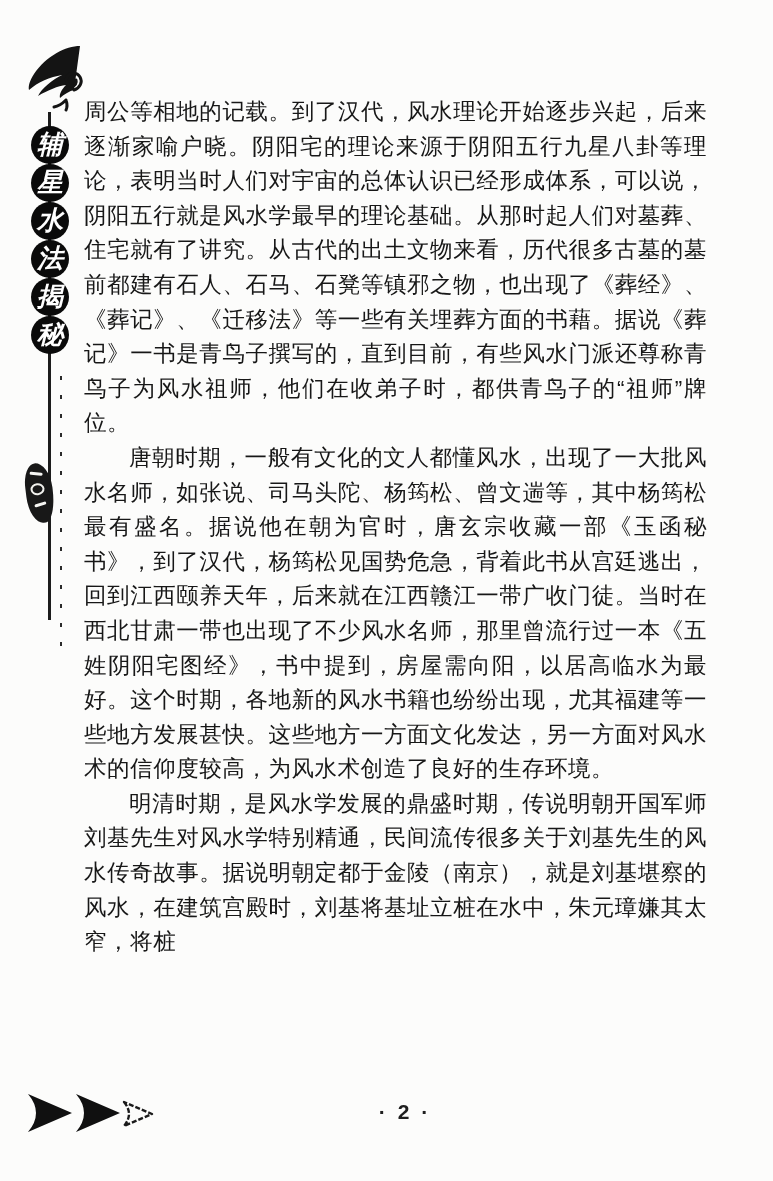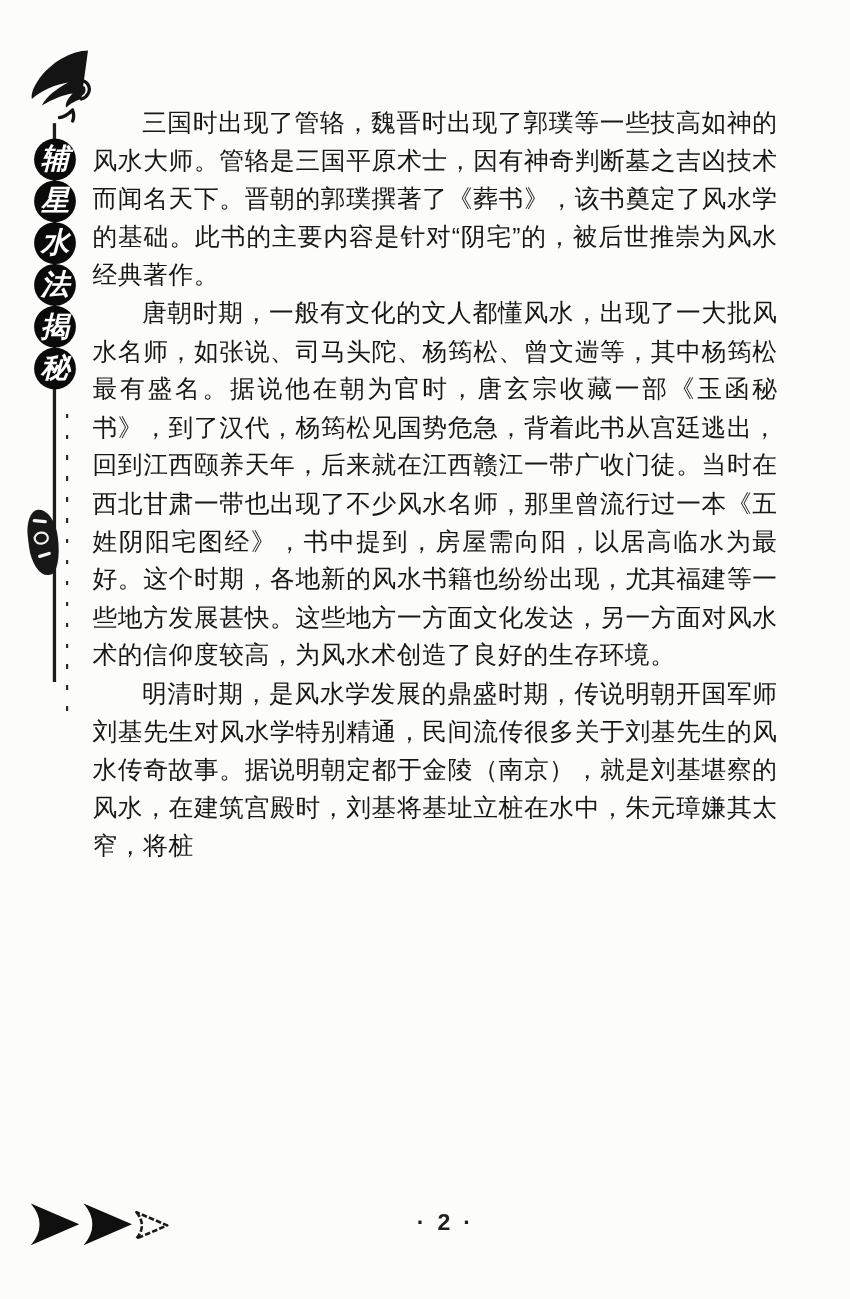--- a/index.html
+++ b/index.html
@@ -105,21 +105,21 @@
     <div class="dotted-line"></div>
 
     <div class="seal">
       <i class="m1"></i>
         <i class="m2"></i>
         <i class="m3"></i>
     </div>
   </div>
 
   <main class="text-block">
-    <p class="indent">三国时出现了管辂，魏晋时出现了郭璞等一些技高如神的风水大师。管辂是三国平原术士，因有神奇判断墓之吉凶技术而闻名天下。晋朝的郭璞撰著了《葬书》，该书奠定了风水学的基础。此书的主要内容是针对“阴宅”的，被后世推崇为风水经典著作。</p>
+    <p>周公等相地的记载。到了汉代，风水理论开始逐步兴起，后来逐渐家喻户晓。阴阳宅的理论来源于阴阳五行九星八卦等理论，表明当时人们对宇宙的总体认识已经形成体系，可以说，阴阳五行就是风水学最早的理论基础。从那时起人们对墓葬、住宅就有了讲究。从古代的出土文物来看，历代很多古墓的墓前都建有石人、石马、石凳等镇邪之物，也出现了《葬经》、《葬记》、《迁移法》等一些有关埋葬方面的书藉。据说《葬记》一书是青鸟子撰写的，直到目前，有些风水门派还尊称青鸟子为风水祖师，他们在收弟子时，都供青鸟子的“祖师”牌位。</p>
     <p class="indent">唐朝时期，一般有文化的文人都懂风水，出现了一大批风水名师，如张说、司马头陀、杨筠松、曾文遄等，其中杨筠松最有盛名。据说他在朝为官时，唐玄宗收藏一部《玉函秘书》，到了汉代，杨筠松见国势危急，背着此书从宫廷逃出，回到江西颐养天年，后来就在江西赣江一带广收门徒。当时在西北甘肃一带也出现了不少风水名师，那里曾流行过一本《五姓阴阳宅图经》，书中提到，房屋需向阳，以居高临水为最好。这个时期，各地新的风水书籍也纷纷出现，尤其福建等一些地方发展甚快。这些地方一方面文化发达，另一方面对风水术的信仰度较高，为风水术创造了良好的生存环境。</p>
     <p class="indent">明清时期，是风水学发展的鼎盛时期，传说明朝开国军师刘基先生对风水学特别精通，民间流传很多关于刘基先生的风水传奇故事。据说明朝定都于金陵（南京），就是刘基堪察的风水，在建筑宫殿时，刘基将基址立桩在水中，朱元璋嫌其太窄，将桩</p>
   </main>
 
   <svg class="footer-arrows" viewBox="0 0 132 50">
     <path d="M4,6 Q20,25 4,44 L48,25 Z" fill="#101010"></path>
     <path d="M52,6 Q68,25 52,44 L96,25 Z" fill="#101010"></path>
     <path d="M100,14 Q110,26 100,38 L128,26 Z" fill="none" stroke="#1a1a1a" stroke-width="2.4" stroke-linejoin="round" stroke-dasharray="5 2"></path>
   </svg>
 

